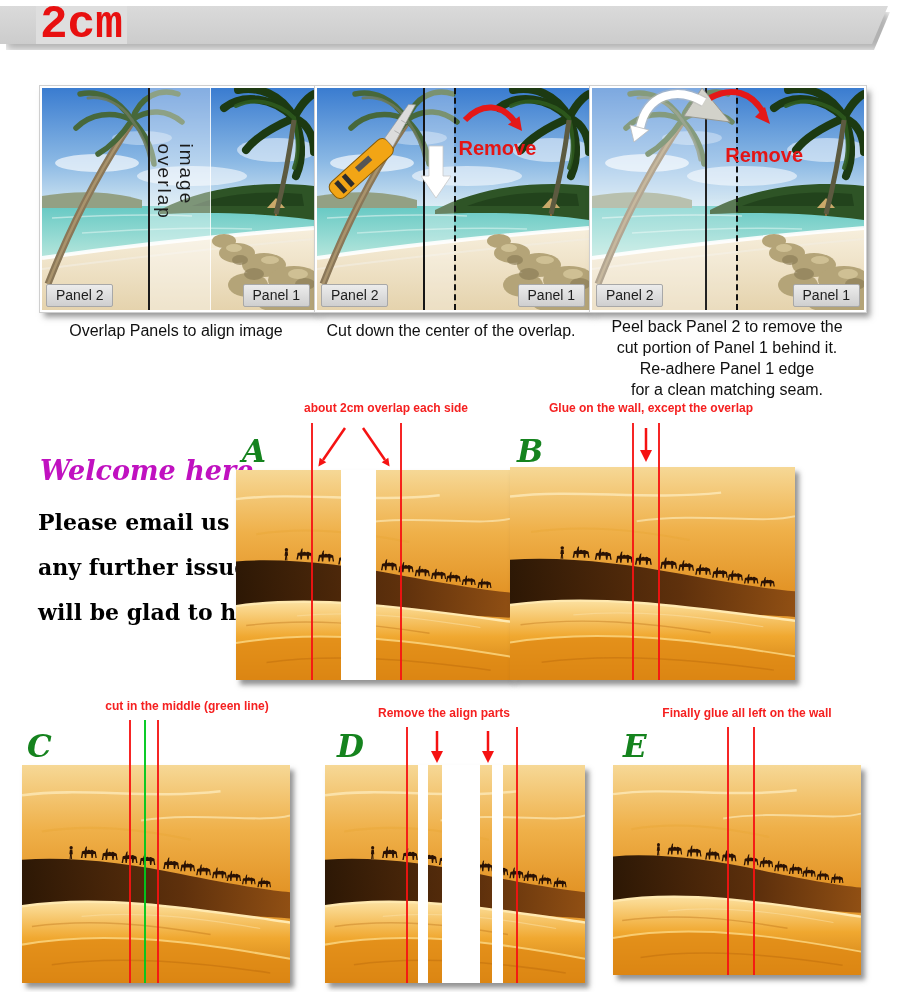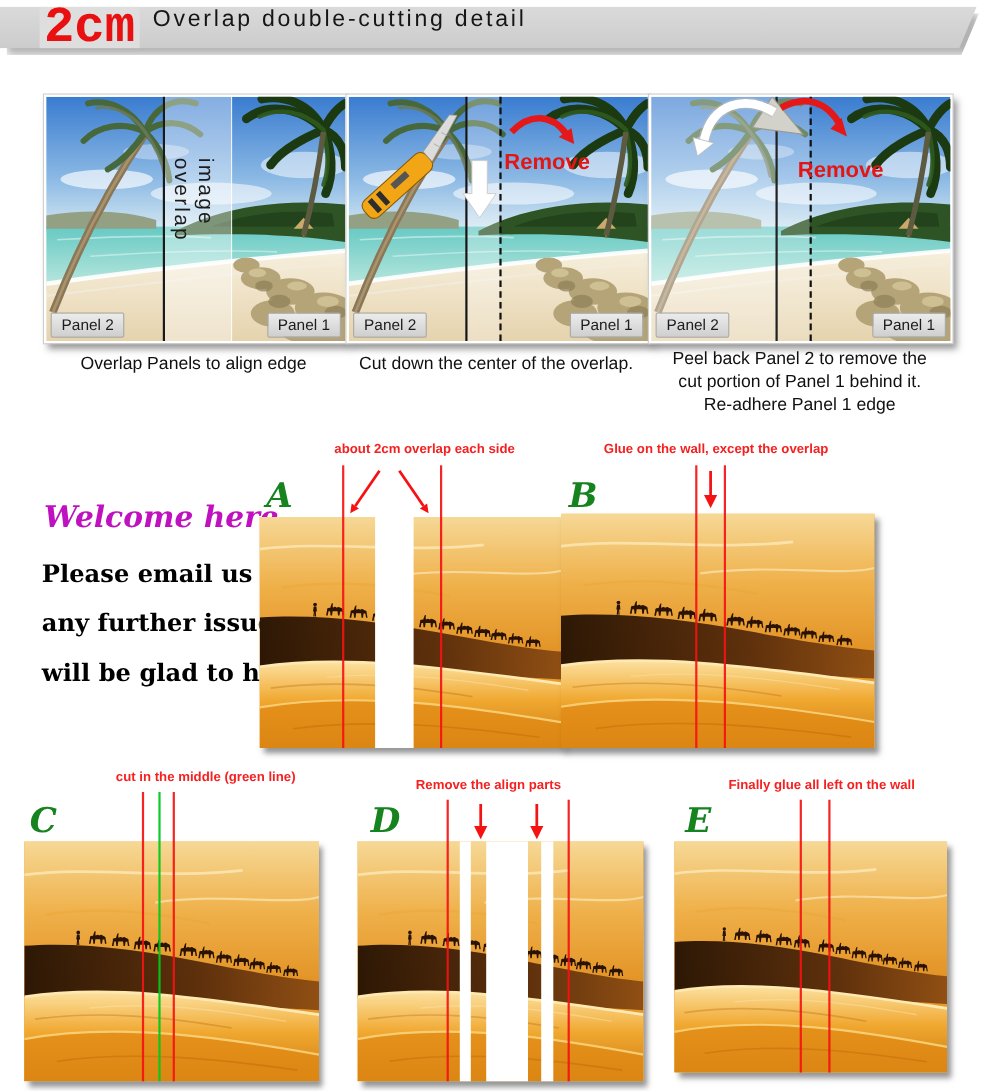--- a/index.html
+++ b/index.html
@@ -198,21 +198,20 @@
       </g>
     </symbol>
   </defs>
 </svg>
 
 <div class="page">
 
   <div class="header-shadow"></div>
   <div class="header-bar">
     <span class="h-2cm">2cm</span>
-    <span class="h-title">Overlap double-cutting detail</span>
   </div>
 
   <div class="photo" style="left:40px;top:86px;">
     <svg class="scene" viewBox="0 0 272 222" preserveAspectRatio="none">
         <use href="#beachScene"></use>
       </svg>
     <div class="ov" style="left:39%;width:22%;background:rgba(255,255,255,.38);border-left:2px solid #1a1a1a;border-right:1px solid rgba(255,255,255,.8);"></div>
     <div class="vtext">image overlap</div>
     <span class="chip l">Panel 2</span>
     <span class="chip r">Panel 1</span>
@@ -259,29 +258,30 @@
       <polygon points="42,54 38,37 57,42" fill="#ffffff" stroke="#bbbbbb" stroke-width=".8"></polygon>
       <path d="M118,10 C140,-2 160,4 172,26" stroke="#e41818" stroke-width="6" fill="none"></path>
       <polygon points="178,36 163,29 173,19" fill="#e41818"></polygon>
     </svg>
     <span class="remove-lbl" style="left:49%;top:25%;">Remove</span>
     <span class="chip l">Panel 2</span>
     <span class="chip r">Panel 1</span>
   </div>
 
   <div class="caption" style="left:176px;top:320px;">
-    <div>Overlap Panels to align edge</div>
+    <div>Overlap Panels to align image</div>
   </div>
   <div class="caption" style="left:451px;top:320px;">
     <div>Cut down the center of the overlap.</div>
   </div>
   <div class="caption" style="left:727px;top:316px;">
     <div>Peel back Panel 2 to remove the</div>
     <div>cut portion of Panel 1 behind it.</div>
     <div>Re-adhere Panel 1 edge</div>
+    <div>for a clean matching seam.</div>
   </div>
 
   <div class="welcome-title">Welcome here</div>
   <div class="welcome-lines">
     <div>Please email us for</div>
     <div>any further issue,</div>
     <div>will be glad to help.</div>
   </div>
 
   <div class="anno" style="left:386px;top:401px;">about 2cm overlap each side</div>

